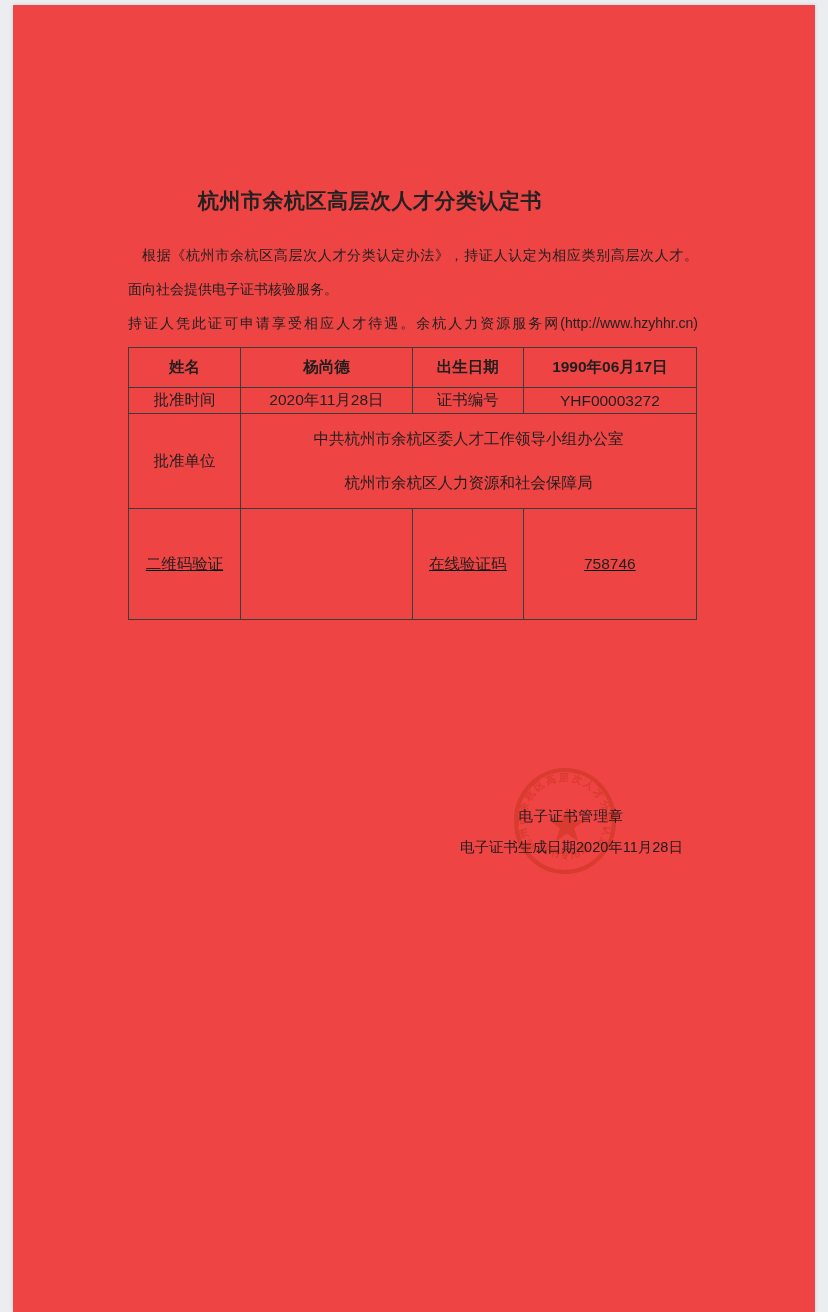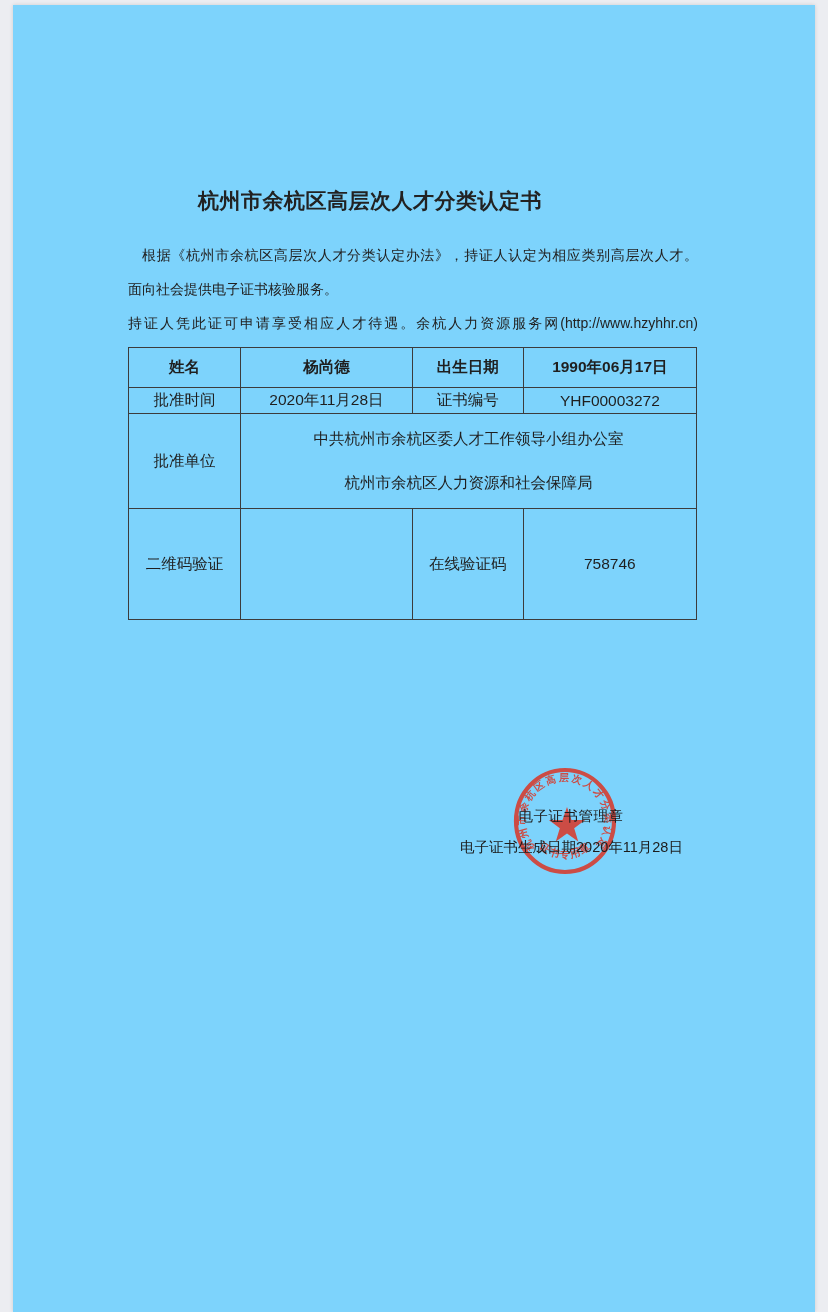--- a/index.html
+++ b/index.html
@@ -7,21 +7,21 @@
     width: 828px; height: 1312px;
     background: #ecedf1;
     font-family: "Liberation Sans", sans-serif;
     overflow: hidden;
     position: relative;
   }
   .page {
     position: absolute;
     left: 13px; top: 5px;
     width: 802px; height: 1307px;
-    background: #7dd3fc;
+    background: #ef4444;
     box-shadow: 0 0 4px rgba(0,0,0,0.14);
   }
   .title {
     position: absolute;
     left: 185px; top: 182px;
     font-size: 21px;
     font-weight: 600;
     letter-spacing: 0.5px;
     color: #222;
     white-space: nowrap;
@@ -54,21 +54,21 @@
     font-size: 15.5px;
     color: #1f1f1f;
     text-align: center;
     vertical-align: middle;
     padding: 0;
   }
   .h40 { height: 40px; font-weight: bold; }
   .h41 { height: 41px; }
   .h39 { height: 26px; }
   .h95 { height: 95px; }
-  .h111 { height: 111px; }
+  .h111 { height: 111px; text-decoration: underline; }
   td.org-cell {
     text-align: left;
     padding-left: 22px;
     margin-left: 44px;
   }
   td.org-cell .org-line { line-height: 44px; }
   td.employer-cell { position: relative; }
   .redaction {
     position: absolute;
     left: 113px; top: 3px;

